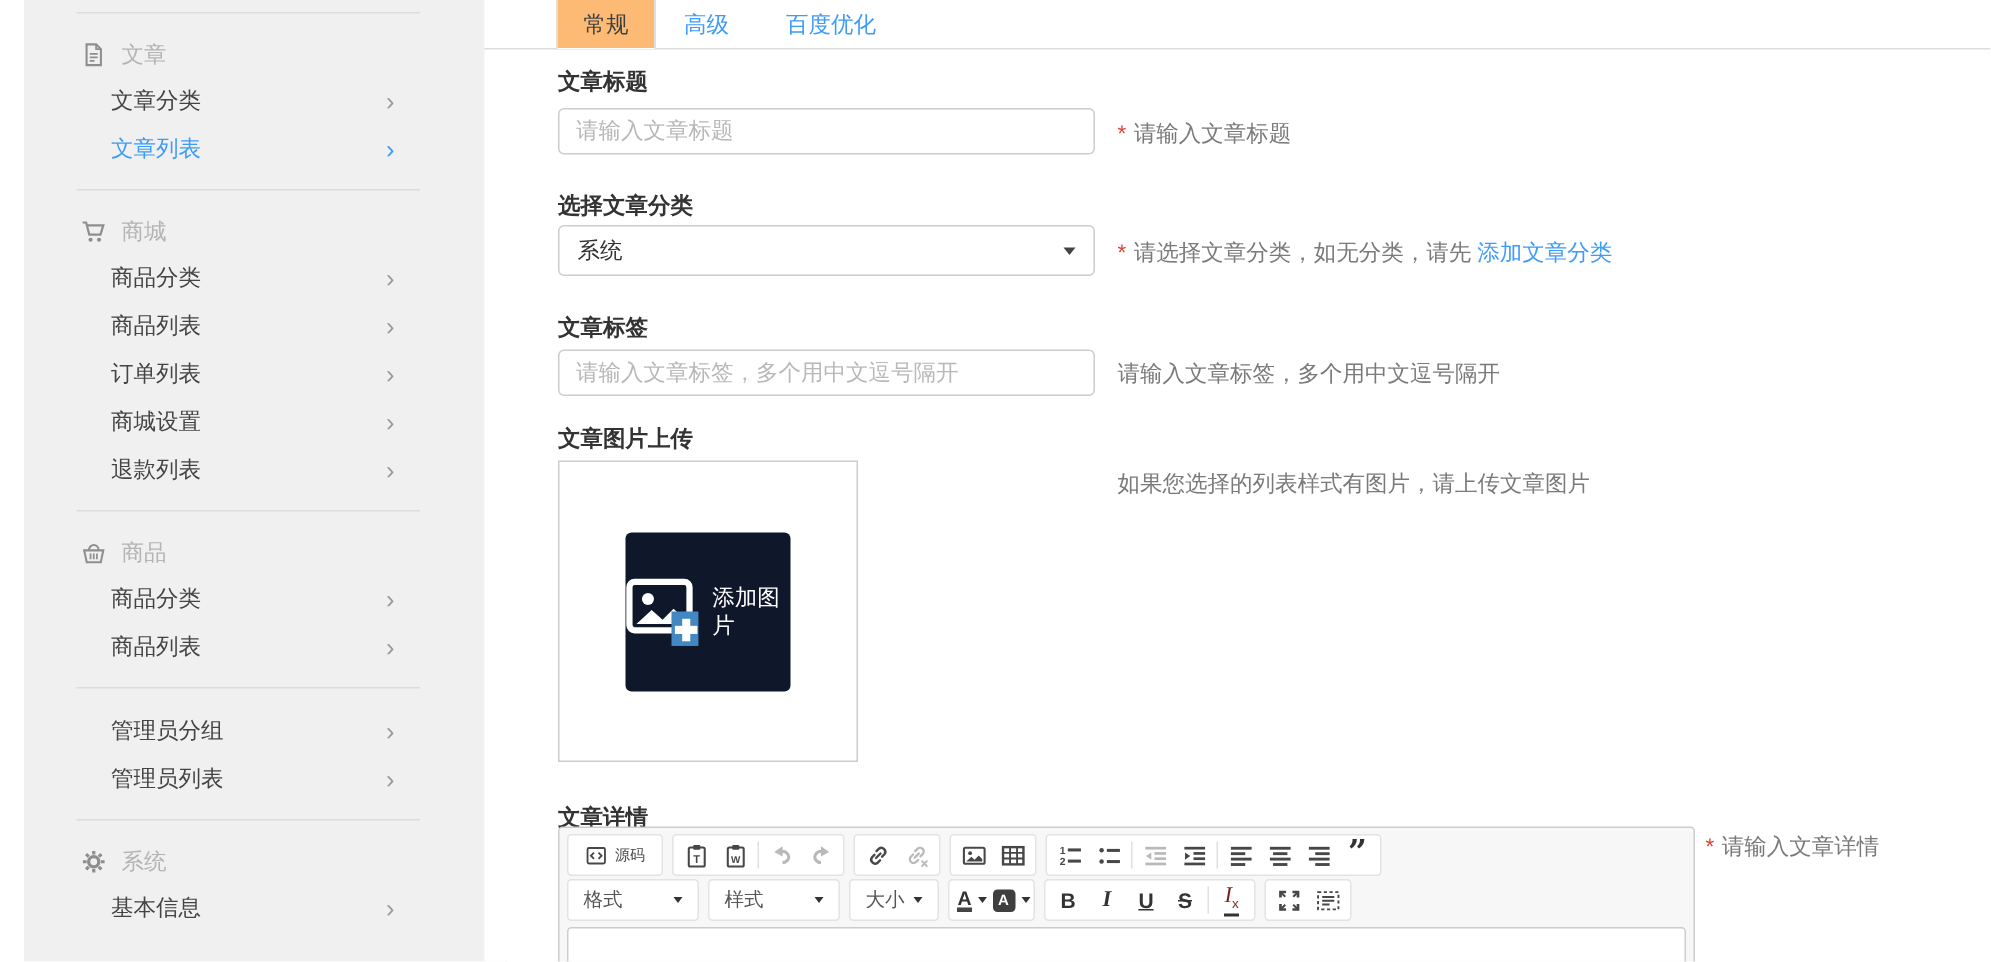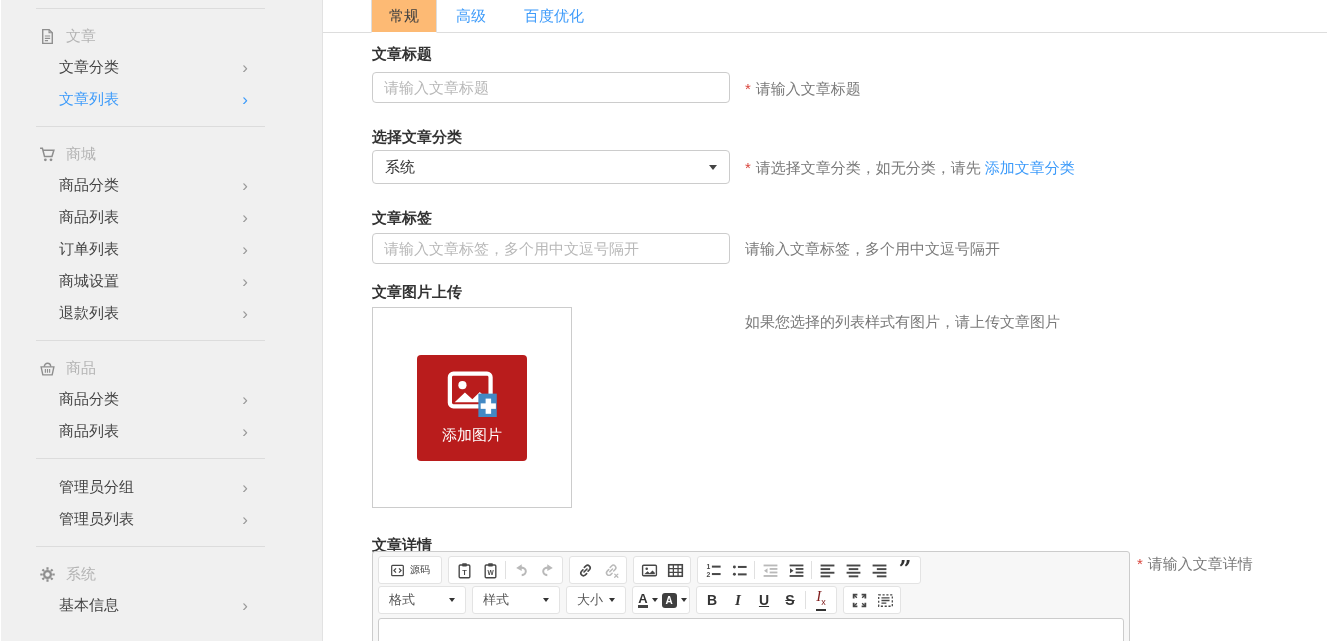--- a/index.html
+++ b/index.html
@@ -2,21 +2,21 @@
 <html><head>
 <meta charset="utf-8">
 <style>
   * { margin:0; padding:0; box-sizing:border-box; }
   html,body { width:1327px; height:641px; overflow:hidden; background:#fff;
     font-family:"Liberation Sans","DejaVu Sans",sans-serif; }
   body { position:relative; font-size:15px; color:#444; }
   svg { display:block; }
 
   
-  .sidebar { position:absolute; left:1px; top:0; width:322px; height:641px;
+  .sidebar { position:absolute; left:16px; top:0; width:322px; height:641px;
     background:#f0f0f0; border-right:1px solid #e2e2e2; overflow:hidden; }
   .side-divider { height:1px; background:#dcdcdc; margin:11px 57px 12px 35px; }
   .sidebar > .side-divider:first-child { margin-top:8px; }
   .side-header { height:30px; display:flex; align-items:center; padding-left:38px;
     color:#b4b4b4; cursor:pointer; }
   .side-icon { width:17px; height:17px; margin-right:10px; color:#8e8e8e; flex:none; }
   .side-icon svg { width:100%; height:100%; }
   .side-item { height:32px; display:flex; align-items:center; justify-content:space-between;
     padding:0 74px 0 58px; color:#444; cursor:pointer; }
   .side-item .chev { color:#9a9a9a; font-size:17px; line-height:1; }
@@ -47,22 +47,22 @@
     border-right:4px solid transparent; border-top:5px solid #444; }
 
   .help { position:absolute; left:422px; color:#7a7a7a; white-space:nowrap; }
   .help-title { top:80px;text-align:right; } .help-cat { top:159px; } .help-tags { top:240px; }
   .help-img { top:313px; } .help-detail { left:814px; top:555px; }
   .req { color:#d9433a; margin-right:5px; }
   .hl { color:#3d9bfa; margin-left:4px; cursor:pointer; text-decoration:none; }
 
   .upload-box { position:absolute; left:49px; top:307px; width:200px; height:201px;
     border:1px solid #ccc; background:#fff; display:flex; align-items:center; justify-content:center; }
-  .add-image-btn { width:110px; height:106px; background:#b91c1c; border-radius:4px;
-    color:#fff; display:flex; flex-direction:column; align-items:center;
+  .add-image-btn { width:110px; height:106px; background:#0f172a; border-radius:4px;
+    color:#fff; display:flex; flex-direction:row; align-items:center;
     justify-content:center; gap:9px; cursor:pointer; }
   .add-image-icon { width:56px; height:46px; }
 
   
   .editor { position:absolute; left:49px; top:551px; width:758px; height:120px;
     background:#f7f7f7; border:1px solid #ccc; border-radius:3px; padding:4px 5px; }
   .tb-row { display:flex; gap:6px; height:28px; align-items:center; margin-bottom:2px; }
   .tb-group { display:inline-flex; align-items:center; background:#fff;
     border:1px solid #e3e3e3; border-radius:3px; height:28px; padding:0 2px; }
   .tb-btn { min-width:26px; height:24px; display:flex; align-items:center;

